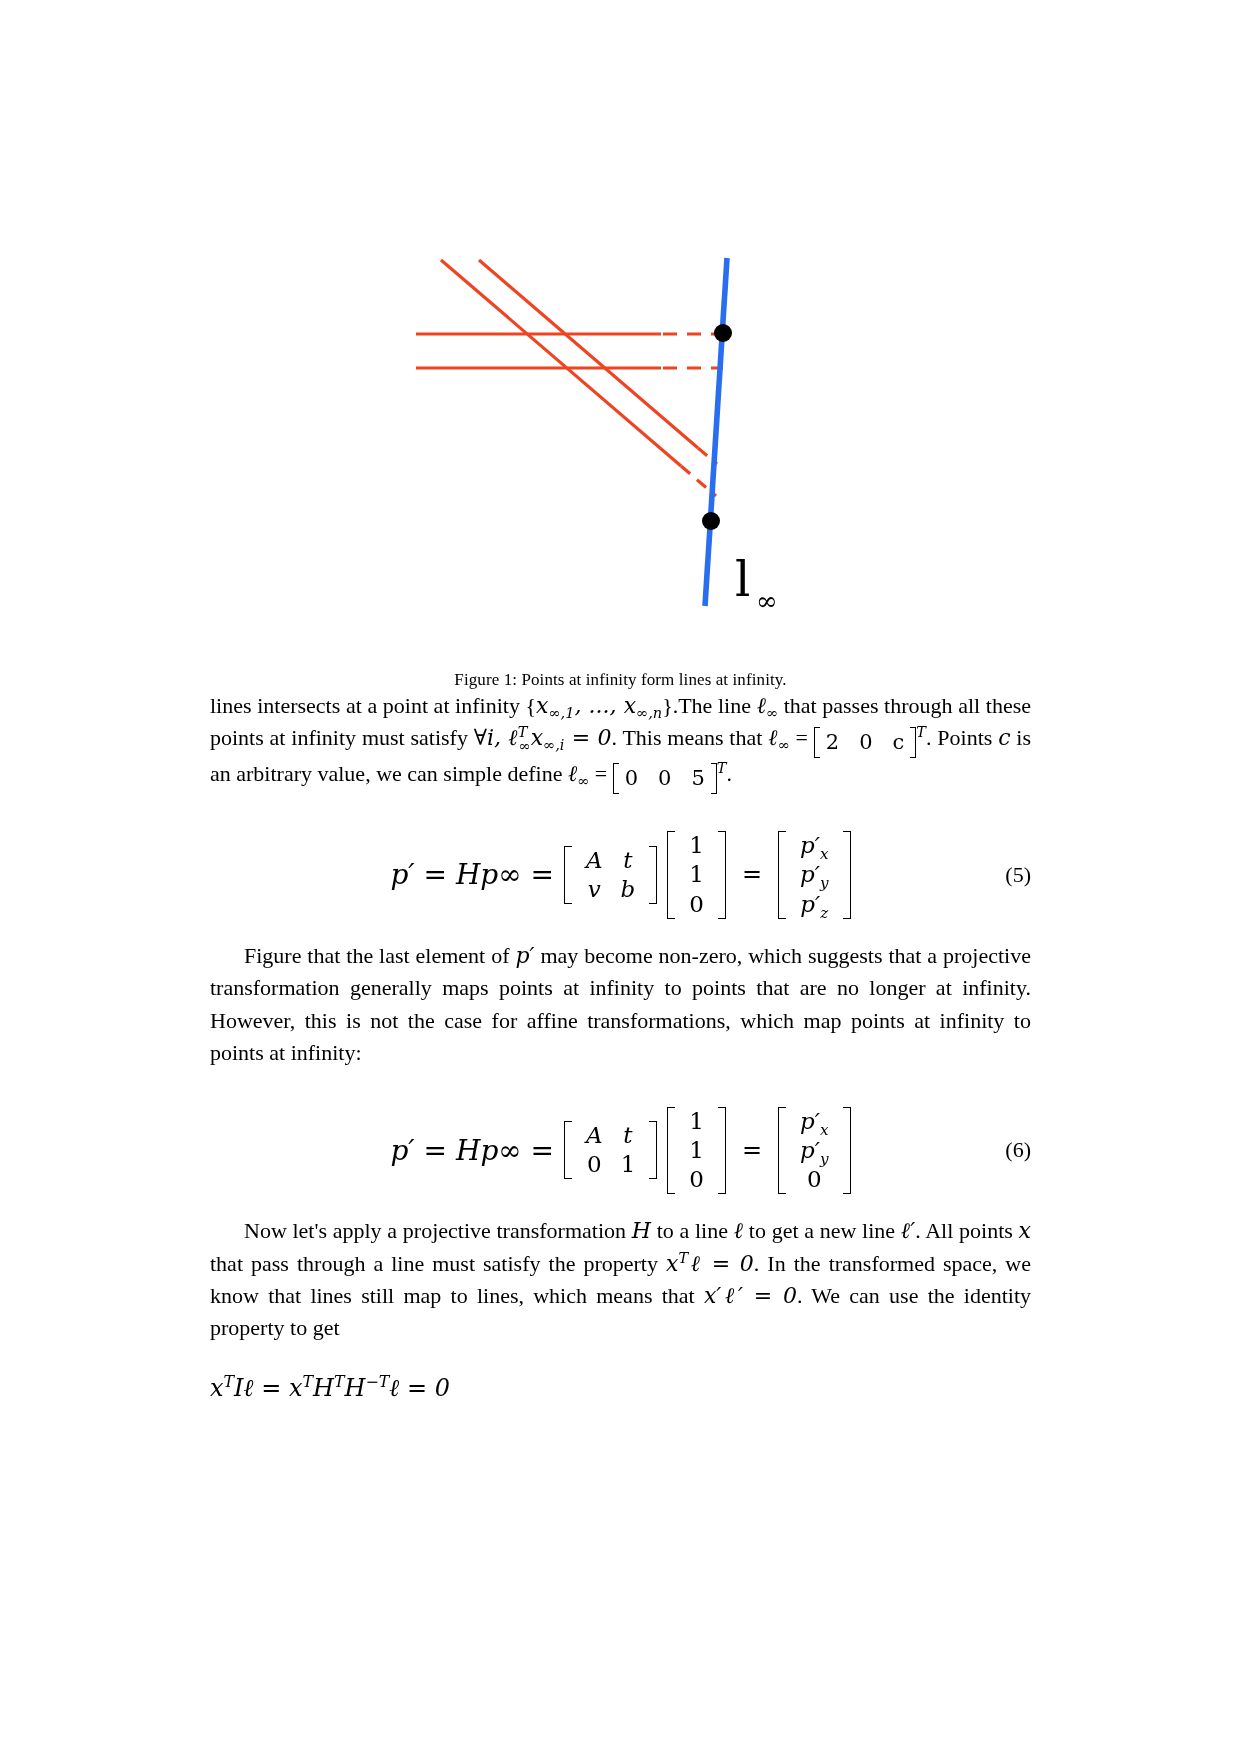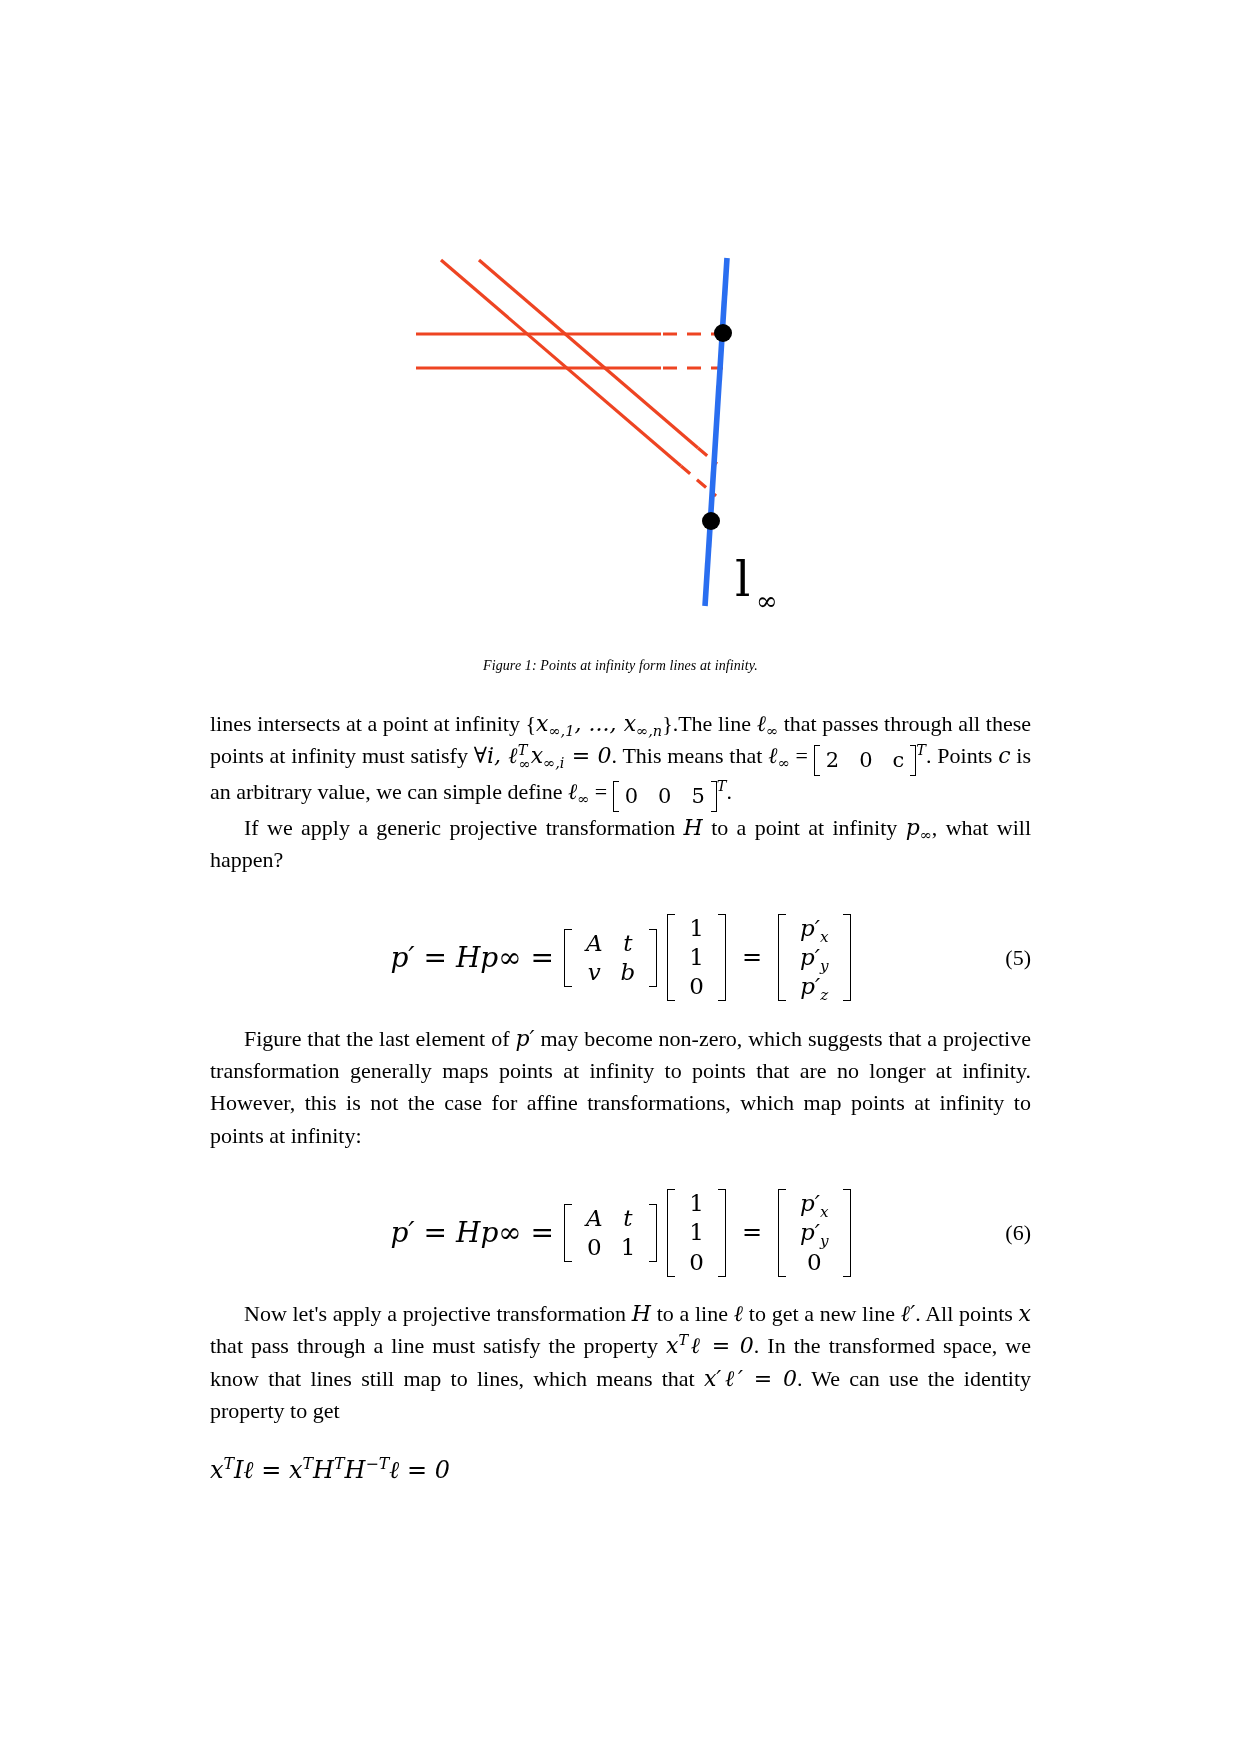--- a/index.html
+++ b/index.html
@@ -28,29 +28,27 @@
     margin-top: 238px;
     text-align: center;
   }
   .figure-svg-wrap {
     display: block;
     margin: 0 auto;
     width: 820px;
     height: 400px;
   }
   .figure-caption {
-    font-size: 14px;
-    margin-top: 20px;
+    font-size: 17px;
+    margin-top: 32px;
     letter-spacing: 0.1px;
-    font-style: italic;
   }
 
   
   .body-text {
-    margin-top: 34px;
     font-size: 22px;
     line-height: 1.47;
     text-align: justify;
   }
   .body-text p {
     margin: 0;
   }
   .body-text p.indent {
     text-indent: 34px;
   }
@@ -205,21 +203,20 @@
   </div>
 
   <div class="body-text">
 
     <p><span>lines intersects at a point at infinity {</span><span class="math">x<sub>∞,1</sub>, ..., x<sub>∞,n</sub></span><span>}.The line </span><span class="math">ℓ<sub>∞</sub></span><span> that passes through all these points at infinity must satisfy </span><span class="math">∀i, ℓ<sup>T</sup><sub style="margin-left:-9px">∞</sub>x<sub>∞,i</sub> = 0</span><span>. This means that </span><span class="math">ℓ<sub>∞</sub></span><span> = </span><span class="inline-matrix">
           <span class="cells">2   0   c</span>
         </span><span class="math"><sup>T</sup></span><span>. Points </span><span class="math">c</span><span> is an arbitrary value, we can simple define </span><span class="math">ℓ<sub>∞</sub></span><span> = </span><span class="inline-matrix">
           <span class="cells">0   0   5</span>
         </span><span class="math"><sup>T</sup></span><span>.</span></p>
 
-    <p class="indent"><span>If we apply a generic projective transformation </span><span class="math">H</span><span> to a point at infinity </span><span class="math">p<sub>∞</sub></span><span>, what will happen?</span></p>
 
     <div class="equation-row">
       <div class="eq-body">
         <span class="eq-text">p′ = Hp∞ =</span>
         <span class="matrix">
           <table>
             <tbody>
                 <tr>
                   <td>A</td>
                   <td>t</td>

